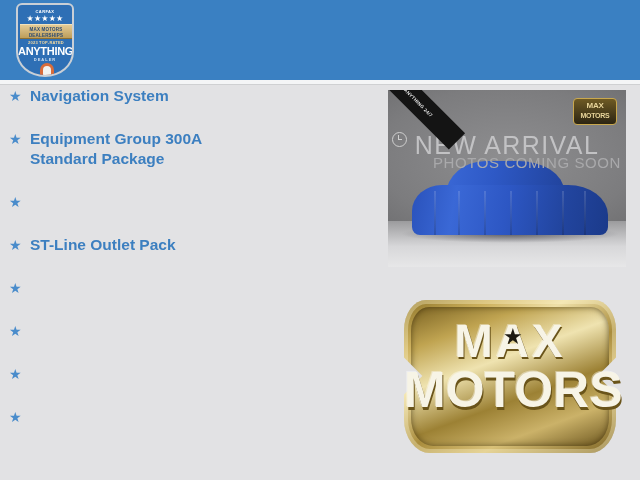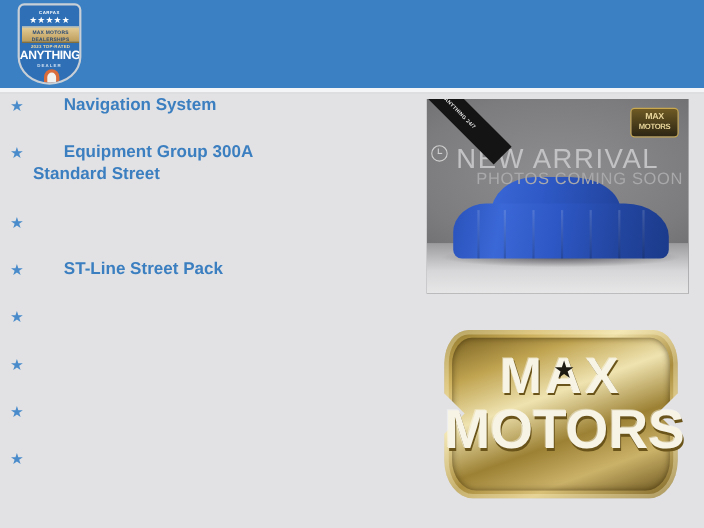--- a/index.html
+++ b/index.html
@@ -175,21 +175,20 @@
     font-size: 14px;
     color: #4a8ccb;
     line-height: 20px;
   }
   .feature-text {
     font-size: 15.5px;
     font-weight: bold;
     color: #3c7fc0;
     line-height: 20px;
     white-space: pre-line;
-    margin-left: 28px;
   }
 
   
   #vehicle-photo {
     position: absolute;
     left: 388px;
     top: 90px;
     width: 238px;
     height: 177px;
     background: radial-gradient(ellipse 150% 110% at 50% 38%, #8e8e90 0%, #7c7c7e 36%, #5e5e60 70%, #4a4a4c 100%);
@@ -427,28 +426,28 @@
   <div id="header-underline"></div>
 
   <div id="feature-list">
     <div class="feature-item">
       <span class="feature-star">★</span>
       <span class="feature-text">Navigation System</span>
     </div>
     <div class="feature-item">
       <span class="feature-star">★</span>
       <span class="feature-text">Equipment Group 300A
-Standard Street</span>
-    </div>
-    <div class="feature-item">
-      <span class="feature-star">★</span>
-    </div>
-    <div class="feature-item">
-      <span class="feature-star">★</span>
-      <span class="feature-text">ST-Line Street Pack</span>
+Standard Package</span>
+    </div>
+    <div class="feature-item">
+      <span class="feature-star">★</span>
+    </div>
+    <div class="feature-item">
+      <span class="feature-star">★</span>
+      <span class="feature-text">ST-Line Outlet Pack</span>
     </div>
     <div class="feature-item">
       <span class="feature-star">★</span>
     </div>
     <div class="feature-item">
       <span class="feature-star">★</span>
     </div>
     <div class="feature-item">
       <span class="feature-star">★</span>
     </div>

